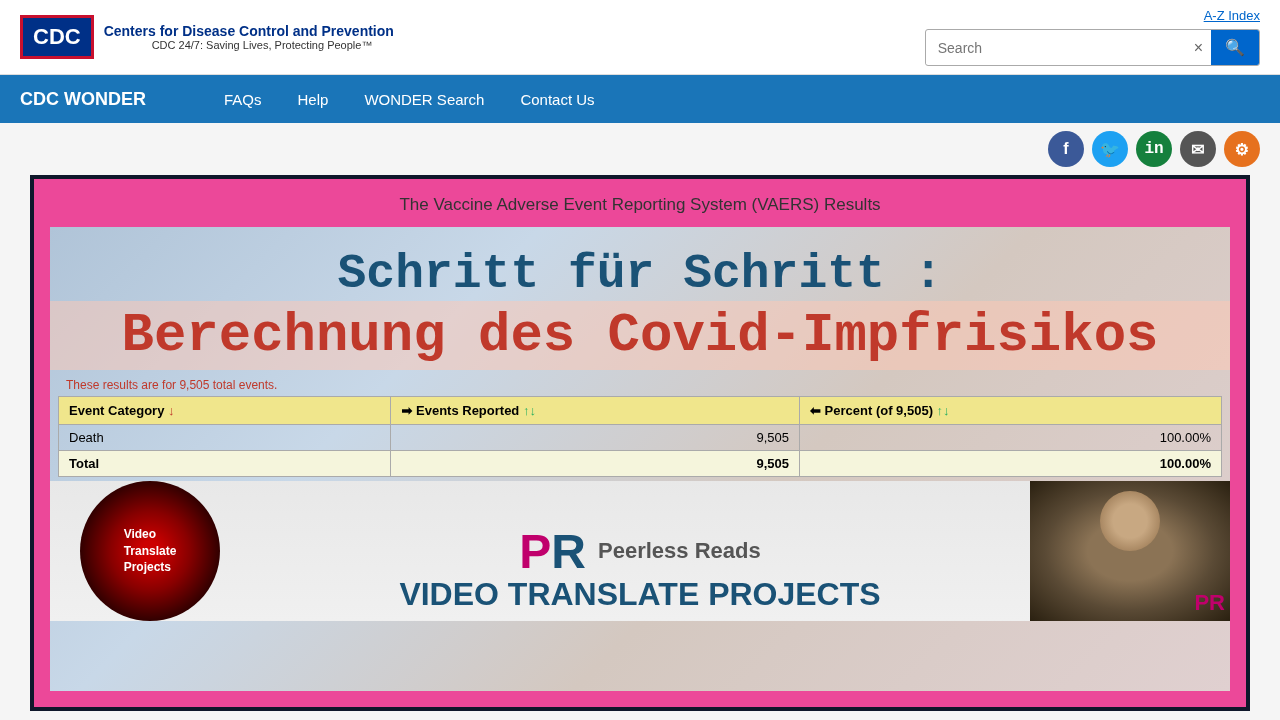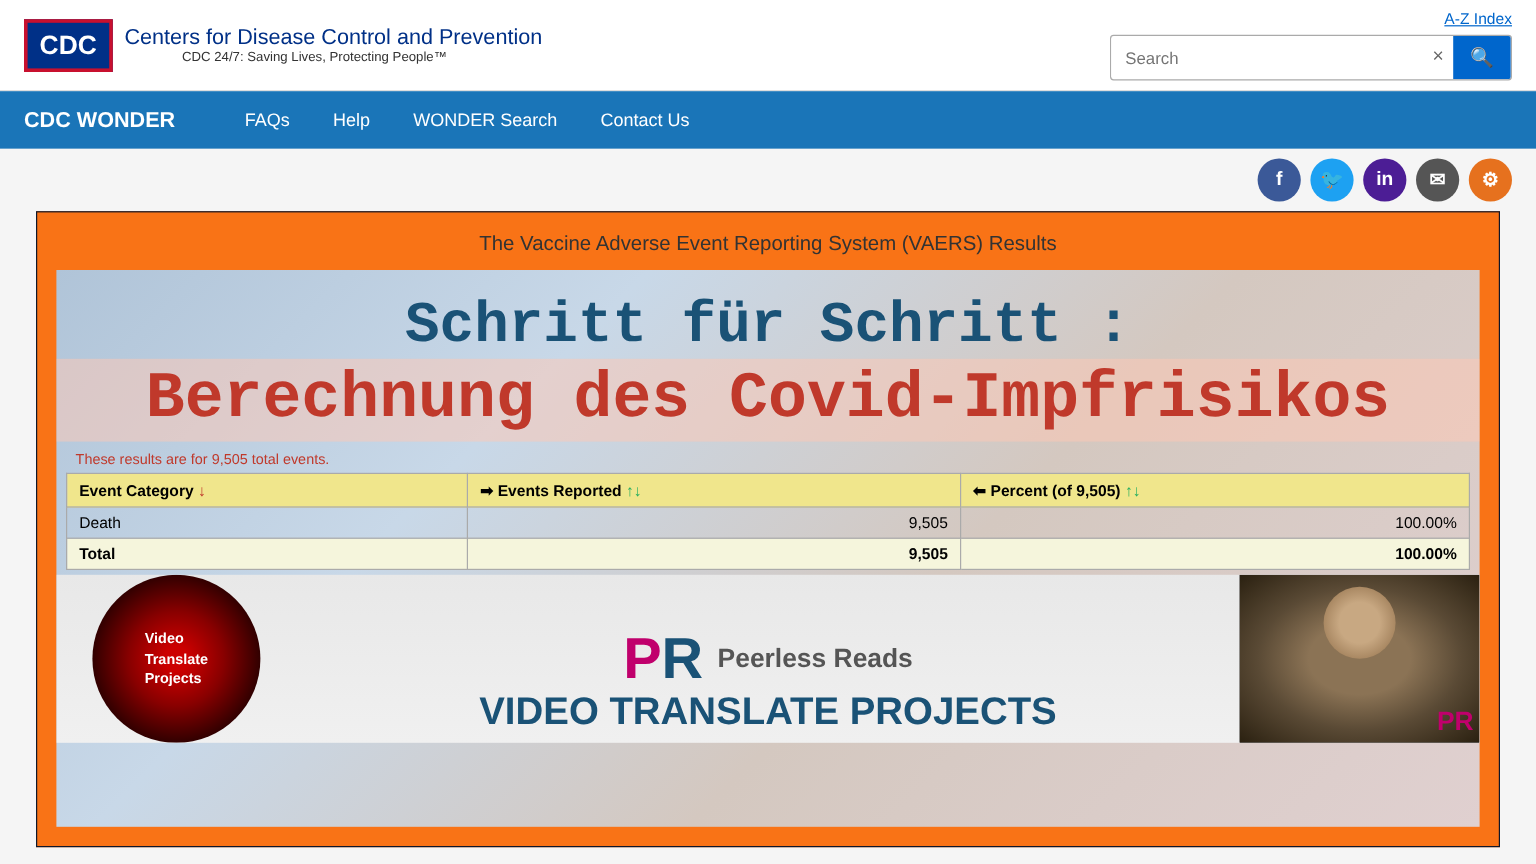--- a/index.html
+++ b/index.html
@@ -22,23 +22,23 @@
     }
     .cdc-logo-box {
       background: #003087;
       color: #fff;
       font-weight: bold;
       font-size: 22px;
       padding: 6px 10px;
       border: 3px solid #c8102e;
     }
     .cdc-logo-text h1 {
-      font-size: 18px;
+      font-size: 14px;
       color: #003087;
-      font-weight: normal;
+      font-weight: bold;
     }
     .cdc-logo-text p {
       font-size: 11px;
       color: #333;
       margin-left: 48px;
     }
     .top-right {
       display: flex;
       flex-direction: column;
       align-items: flex-end;
@@ -87,21 +87,21 @@
       background: #1a75b8;
       display: flex;
       align-items: center;
       padding: 0 20px;
       height: 48px;
     }
     .nav-brand {
       color: #fff;
       font-size: 18px;
       font-weight: bold;
-      margin-right: 40px;
+      margin-right: 60px;
       text-decoration: none;
     }
     .nav-links {
       display: flex;
       gap: 0;
     }
     .nav-link {
       color: #fff;
       text-decoration: none;
       padding: 14px 18px;
@@ -124,30 +124,30 @@
       display: flex;
       align-items: center;
       justify-content: center;
       color: #fff;
       font-size: 16px;
       font-weight: bold;
       cursor: pointer;
     }
     .si-fb { background: #3b5998; }
     .si-tw { background: #1da1f2; }
-    .si-li { background: #4c1d95; }
+    .si-li { background: #15803d; font-family: Liberation Mono, monospace; }
     .si-em { background: #555; }
     .si-rss { background: #e6711e; }
 
     
     .main-content {
-      background: #f97316;
+      background: #ec4899;
       margin: 0 30px;
       padding: 16px;
-      border: 1px solid #0f172a;
+      border: 4px solid #0f172a;
       position: relative;
     }
     .page-title {
       text-align: center;
       font-size: 17px;
       color: #333;
       margin-bottom: 12px;
     }
 
     

